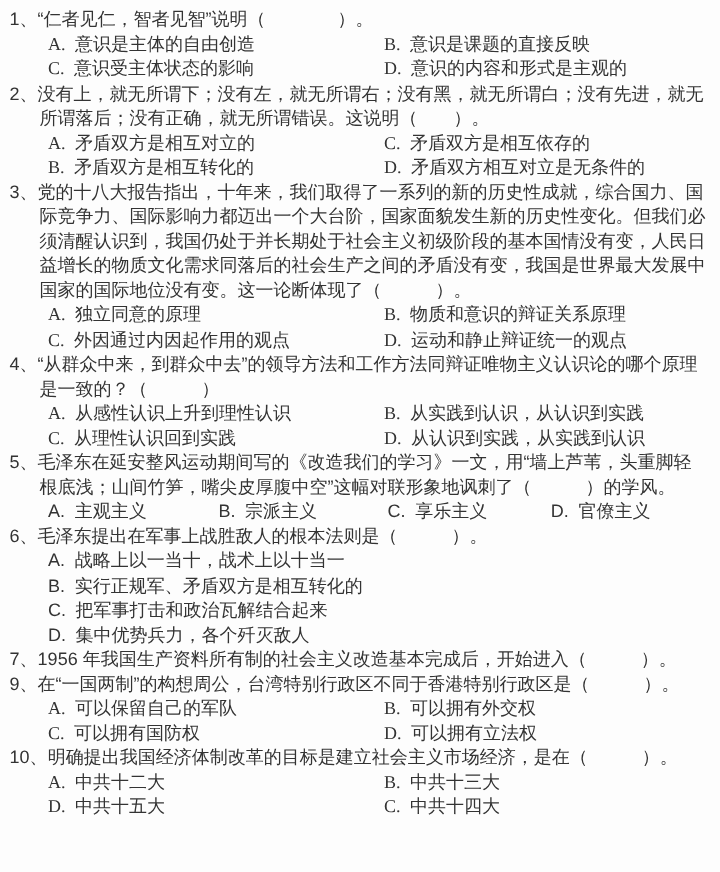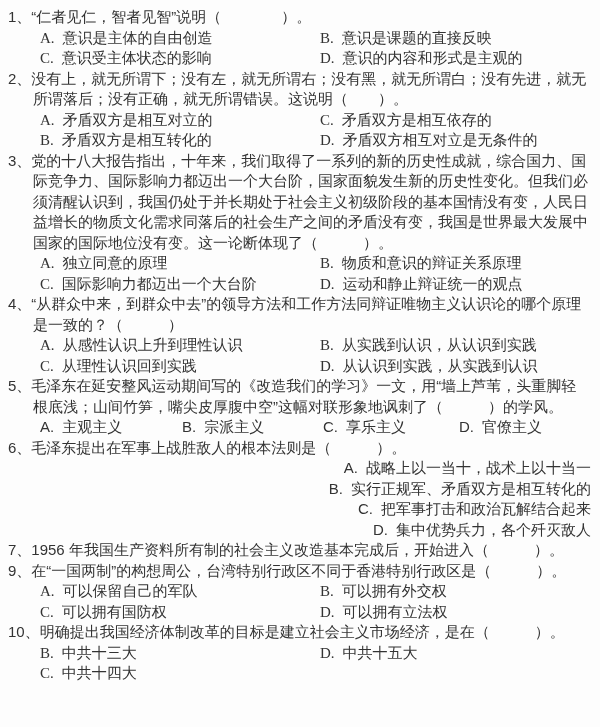--- a/index.html
+++ b/index.html
@@ -30,21 +30,21 @@
   }
   .opts.two-col {
     display: grid;
     grid-template-columns: 280px 1fr;
     font-family: Liberation Serif, serif;
   }
   .opts.four-col {
     display: grid;
     grid-template-columns: 142px 141px 136px 1fr;
   }
-  .opts.one-col { display: block; text-align: right; }
+  .opts.one-col { display: block; }
   .opt { }
   .olabel { margin-right: 8px; }
 </style>
 </head>
 <body>
 
 <div class="page">
   <div>
       <div class="question">
         <div class="stem"><span class="qnum">1、</span><span>“仁者见仁，智者见智”说明（　　　　）。</span></div>
@@ -62,21 +62,21 @@
           <div class="opt"><span class="olabel">C.</span><span>矛盾双方是相互依存的</span></div>
           <div class="opt"><span class="olabel">B.</span><span>矛盾双方是相互转化的</span></div>
           <div class="opt"><span class="olabel">D.</span><span>矛盾双方相互对立是无条件的</span></div>
         </div>
       </div>
       <div class="question">
         <div class="stem"><span class="qnum">3、</span><span>党的十八大报告指出，十年来，我们取得了一系列的新的历史性成就，综合国力、国际竞争力、国际影响力都迈出一个大台阶，国家面貌发生新的历史性变化。但我们必须清醒认识到，我国仍处于并长期处于社会主义初级阶段的基本国情没有变，人民日益增长的物质文化需求同落后的社会生产之间的矛盾没有变，我国是世界最大发展中国家的国际地位没有变。这一论断体现了（　　　）。</span></div>
         <div class="opts two-col">
           <div class="opt"><span class="olabel">A.</span><span>独立同意的原理</span></div>
           <div class="opt"><span class="olabel">B.</span><span>物质和意识的辩证关系原理</span></div>
-          <div class="opt"><span class="olabel">C.</span><span>国际影响力都迈出一个大台阶</span></div>
+          <div class="opt"><span class="olabel">C.</span><span>外因通过内因起作用的观点</span></div>
           <div class="opt"><span class="olabel">D.</span><span>运动和静止辩证统一的观点</span></div>
         </div>
       </div>
       <div class="question">
         <div class="stem"><span class="qnum">4、</span><span>“从群众中来，到群众中去”的领导方法和工作方法同辩证唯物主义认识论的哪个原理是一致的？（　　　）</span></div>
         <div class="opts two-col">
           <div class="opt"><span class="olabel">A.</span><span>从感性认识上升到理性认识</span></div>
           <div class="opt"><span class="olabel">B.</span><span>从实践到认识，从认识到实践</span></div>
           <div class="opt"><span class="olabel">C.</span><span>从理性认识回到实践</span></div>
           <div class="opt"><span class="olabel">D.</span><span>从认识到实践，从实践到认识</span></div>
@@ -108,19 +108,20 @@
         <div class="opts two-col">
           <div class="opt"><span class="olabel">A.</span><span>可以保留自己的军队</span></div>
           <div class="opt"><span class="olabel">B.</span><span>可以拥有外交权</span></div>
           <div class="opt"><span class="olabel">C.</span><span>可以拥有国防权</span></div>
           <div class="opt"><span class="olabel">D.</span><span>可以拥有立法权</span></div>
         </div>
       </div>
       <div class="question">
         <div class="stem"><span class="qnum">10、</span><span>明确提出我国经济体制改革的目标是建立社会主义市场经济，是在（　　　）。</span></div>
         <div class="opts two-col">
+          <div class="opt"><span class="olabel">A.</span><span>中共十二大</span></div>
           <div class="opt"><span class="olabel">B.</span><span>中共十三大</span></div>
           <div class="opt"><span class="olabel">D.</span><span>中共十五大</span></div>
           <div class="opt"><span class="olabel">C.</span><span>中共十四大</span></div>
         </div>
       </div>
     </div>
 </div>
 
 </body></html>

